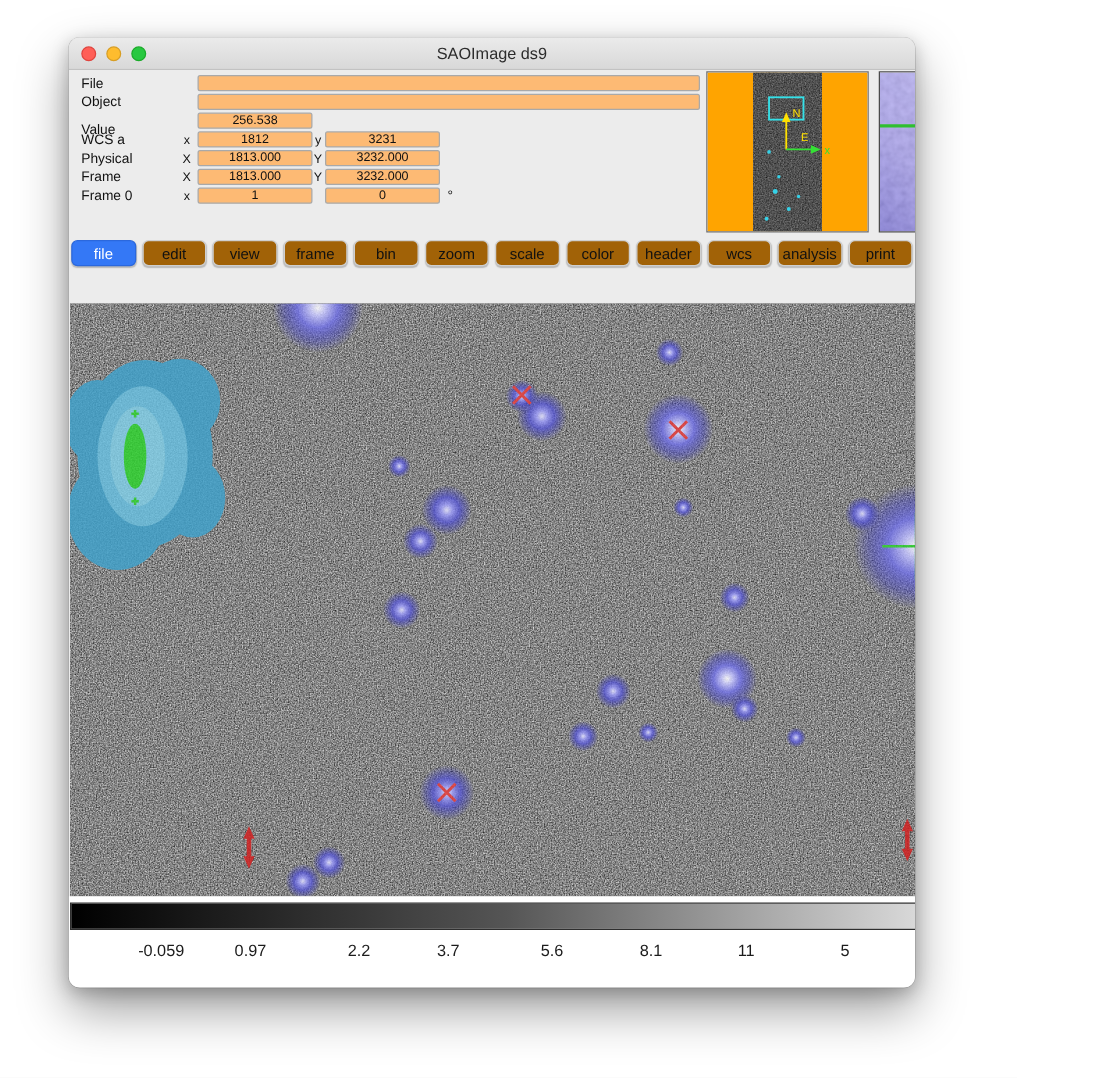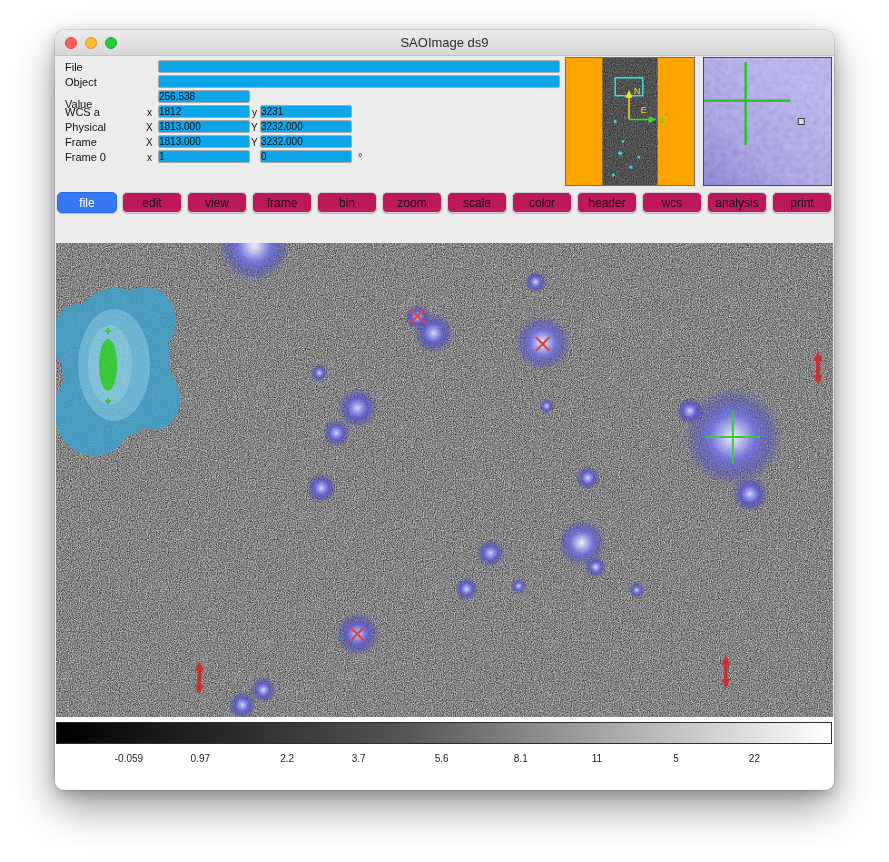--- a/index.html
+++ b/index.html
@@ -1,62 +1,62 @@
 <!DOCTYPE html>
 <html><head>
 <meta charset="utf-8">
 <style>
   * { margin:0; padding:0; box-sizing:border-box; }
   html,body { width:889px; height:862px; background:#ffffff; font-family:"Liberation Sans", sans-serif; }
   body { position:relative; overflow:hidden; }
 
-  .window { position:absolute; left:55px; top:30px; width:779px; height:760px;
+  .window { position:absolute; left:55px; top:30px; width:677px; height:760px;
     background:#ececec; border-radius:9px; overflow:hidden;
     box-shadow:0 18px 40px rgba(0,0,0,.38), 0 4px 14px rgba(0,0,0,.22), 0 0 0 0.5px rgba(0,0,0,.18); }
 
   .titlebar { position:absolute; top:0; left:0; right:0; height:26px;
     background:linear-gradient(#ebebeb,#d8d8d8); border-bottom:1px solid #c2c2c2;
     display:flex; align-items:center; justify-content:center; }
   .title { font-size:13px; color:#2c2c2c; }
   .lights { position:absolute; left:10px; top:7px; display:flex; gap:8px; }
   .light { width:12px; height:12px; border-radius:50%; }
   .light.red { background:#ff5f57; border:0.5px solid #e0443e; }
   .light.yellow { background:#febc2e; border:0.5px solid #d89e24; }
   .light.green { background:#28c840; border:0.5px solid #1aab29; }
 
   .infobar { position:absolute; top:26px; left:0; right:0; height:136px; }
   .info-label { position:absolute; left:10px; font-size:11px; color:#111; }
   .coord-letter { position:absolute; font-size:10px; color:#111; }
-  .field { position:absolute; height:13px; background:#0ea5e9; border:1px solid #a9a9a9;
-    border-radius:2px; font-size:10px; text-align:left; line-height:11px; color:#111; }
+  .field { position:absolute; height:13px; background:#fdba74; border:1px solid #a9a9a9;
+    border-radius:2px; font-size:10px; text-align:center; line-height:11px; color:#111; }
   .field.long { left:103px; width:402px; }
   .field.short1 { left:103px; width:92px; }
   .field.short2 { left:205px; width:92px; }
   .degree { position:absolute; left:303px; font-size:11px; color:#111; }
 
   .panner { position:absolute; left:510px; top:27px; width:130px; height:129px; border:1px solid #6f6f6f; }
   .magnifier { position:absolute; left:648px; top:27px; width:129px; height:129px; border:1px solid #4a4a4a; }
   .panner svg, .magnifier svg, .sky svg { display:block; width:100%; height:100%; }
 
   .menu-row { position:absolute; left:2px; right:2px; height:21px; display:flex; gap:5px; }
   .menu-row.r1 { top:162px; }
   .menu-row.r2 { top:186px; gap:3px; }
-  .mbtn { flex:1; background:#be185d; border:0.5px solid #cfcfcf; border-radius:5px;
+  .mbtn { flex:1; background:#a16207; border:0.5px solid #cfcfcf; border-radius:5px;
     box-shadow:0 1px 1px rgba(0,0,0,.22); font-size:12px; color:#111;
     display:flex; align-items:center; justify-content:center; cursor:default; }
   .mbtn.active { background:#3478f6; border-color:#2b68dd; color:#fff; }
   .mbtn.gapleft { margin-left:18px; }
 
   .sky { position:absolute; left:1px; top:213px; width:777px; height:474px; background:#000; }
 
   .cbar-section { position:absolute; left:0; right:0; top:687px; bottom:0; background:#ffffff; }
   .cbar { position:absolute; left:1px; top:5px; width:776px; height:22px;
     background:linear-gradient(90deg,#000 0%,#555 45%,#aaa 72%,#fff 100%); border:1px solid #2e2e2e; }
   .ticks { position:absolute; left:1px; top:36px; width:776px; height:20px; }
-  .tick { position:absolute; transform:translateX(-50%); font-size:10px; color:#1c1c1c; }
+  .tick { position:absolute; transform:translateX(-50%); font-size:13px; color:#1c1c1c; }
 </style>
 </head>
 <body>
 
 <div class="window">
 
   <div class="titlebar">
     <div class="lights">
       <span class="light red"></span>
       <span class="light yellow"></span>

